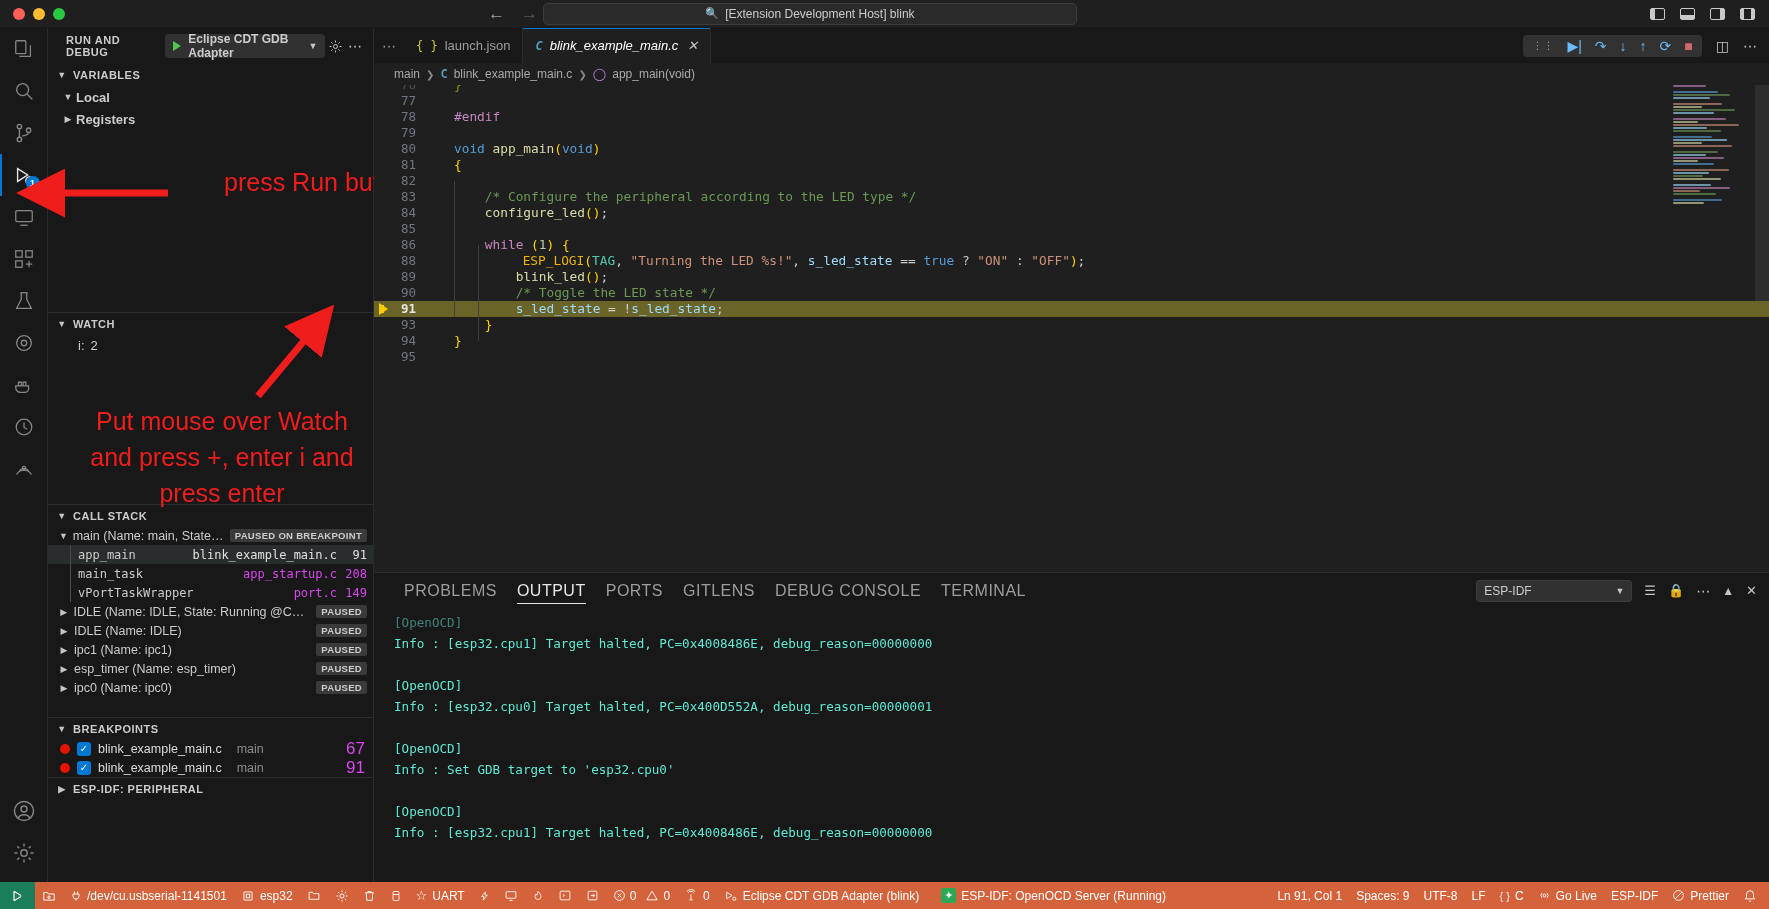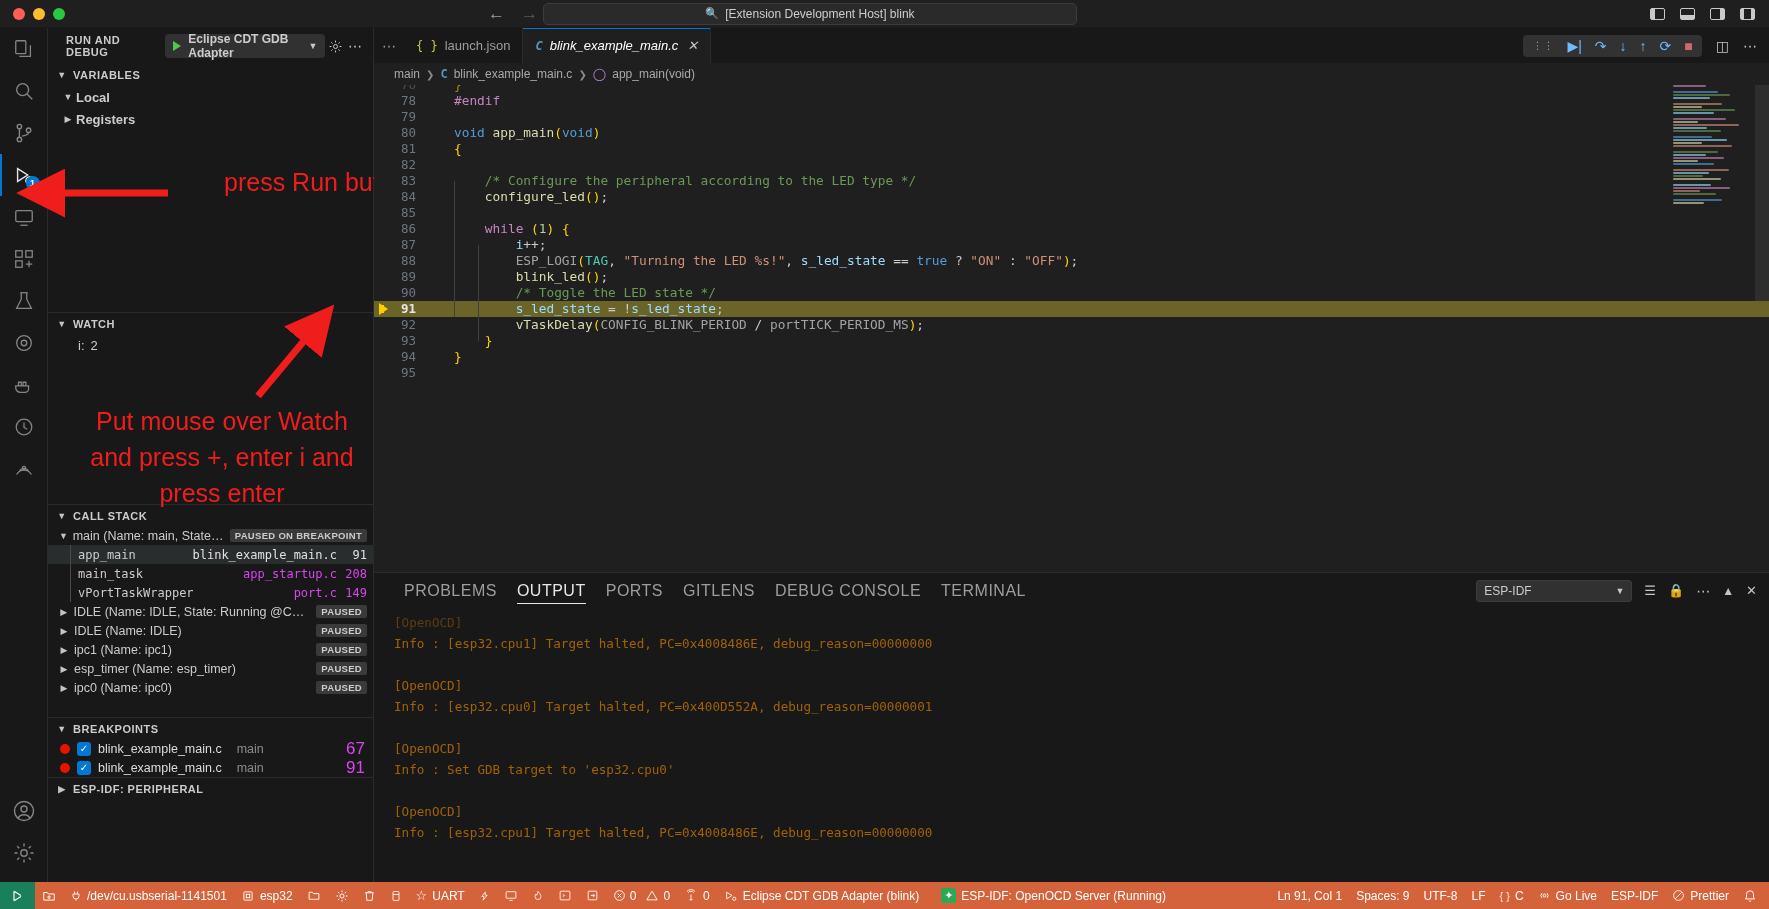--- a/index.html
+++ b/index.html
@@ -180,21 +180,21 @@
   .kw2 { color: #569cd6; }
   .typ { color: #4ec9b0; }
   .fn  { color: #dcdcaa; }
   .var { color: #9cdcfe; }
   .num { color: #b5cea8; }
   .str { color: #ce9178; }
   .cmt { color: #6a9955; }
   .pun { color: #cccccc; }
   .brc1 { color: #ffd700; }
   .mac { color: #c586c0; }
-  .cnst { color: #a3a3a3; }
+  .cnst { color: #eab308; margin-left: 7px; }
 
   .minimap {
     position: absolute; right: 14px; top: 0; width: 82px; height: 182px;
     opacity: .62;
   }
   .mm-line { height: 2px; margin-bottom: 1px; border-radius: 1px; }
   .scroll-slider { position: absolute; right: 0; top: 0; width: 14px; background: #4f4f4f55; }
 
   
   .panel { flex: 0 0 310px; background: #181818; border-top: 1px solid #2b2b2b; display: flex; flex-direction: column; }
@@ -205,21 +205,21 @@
   }
   .p-tab.active { color: #e7e7e7; }
   .p-tab.active::after { content:""; position: absolute; left: 10px; right: 10px; bottom: 4px; height: 1px; background: #e7e7e7; }
   .panel-right { margin-left: auto; display: flex; align-items: center; gap: 12px; padding-right: 12px; }
   .out-select {
     background: #313131; border: 1px solid #3c3c3c; border-radius: 3px; height: 22px; width: 156px;
     display: flex; align-items: center; justify-content: space-between; padding: 0 7px; font-size: 12px; color: #cccccc;
   }
   .panel-body {
     flex: 1 1 auto; overflow: hidden; font-family: "DejaVu Sans Mono", monospace;
-    font-size: 12.6px; line-height: 21px; padding: 4px 0 0 20px; color: #a16207;
+    font-size: 12.6px; line-height: 21px; padding: 4px 0 0 20px; color: #5eead4;
   }
   .out-line { white-space: pre; height: 21px; }
 
   
   .statusbar {
     height: 27px; flex: 0 0 27px; background: #d4633c; display: flex; align-items: flex-start;
     color: #ffffff; font-size: 12px; position: relative;
   }
   .sb-remote { background: #1a7f5a; height: 27px; display: flex; align-items: center; padding: 0 10px; color: #fff; font-size: 13px; }
   .sb-item { display: flex; align-items: center; gap: 5px; padding: 0 7px; height: 27px; white-space: nowrap; }
@@ -537,20 +537,24 @@
       </div>
 
       <div class="codewrap">
         <div class="code" style="top:-8px">
 
           <div class="cl" style="opacity:.55">
             <span class="gut">76</span>
             <span class="ctext"><span class="brc1">}</span></span>
           </div>
           <div class="cl">
+            <span class="gut">77</span>
+            <span class="ctext"></span>
+          </div>
+          <div class="cl">
             <span class="gut">78</span>
             <span class="ctext"><span class="mac">#endif</span></span>
           </div>
           <div class="cl">
             <span class="gut">79</span>
             <span class="ctext"></span>
           </div>
           <div class="cl">
             <span class="gut">80</span>
             <span class="ctext"><span class="kw2">void</span> <span class="fn">app_main</span><span class="brc1">(</span><span class="kw2">void</span><span class="brc1">)</span></span>
@@ -571,45 +575,37 @@
             <span class="gut">84</span>
             <span class="ctext">    <span class="fn">configure_led</span><span class="brc1">()</span><span class="pun">;</span></span>
           </div>
           <div class="cl">
             <span class="gut">85</span>
             <span class="ctext"></span>
           </div>
           <div class="cl">
             <span class="gut">86</span>
             <span class="ctext">    <span class="kw">while</span> <span class="brc1">(</span><span class="num">1</span><span class="brc1">)</span> <span class="brc1">{</span></span>
-          </div>
-          <div class="cl">
-            <span class="gut">87</span>
-            <span class="ctext">        <span class="var">i</span><span class="pun">++;</span></span>
           </div>
           <div class="cl">
             <span class="gut">88</span>
             <span class="ctext">        <span class="cnst">ESP_LOGI</span><span class="brc1">(</span><span class="typ">TAG</span><span class="pun">, </span><span class="str">"Turning the LED %s!"</span><span class="pun">, </span><span class="var">s_led_state</span> <span class="pun">==</span> <span class="kw2">true</span> <span class="pun">?</span> <span class="str">"ON"</span> <span class="pun">:</span> <span class="str">"OFF"</span><span class="brc1">)</span><span class="pun">;</span></span>
           </div>
           <div class="cl">
             <span class="gut">89</span>
             <span class="ctext">        <span class="fn">blink_led</span><span class="brc1">()</span><span class="pun">;</span></span>
           </div>
           <div class="cl">
             <span class="gut">90</span>
             <span class="ctext">        <span class="cmt">/* Toggle the LED state */</span></span>
           </div>
           <div class="cl hl">
             <span class="arrow-glyph"></span>
             <span class="gut">91</span>
             <span class="ctext">        <span class="var">s_led_state</span> <span class="pun">=</span> <span class="pun">!</span><span class="var">s_led_state</span><span class="pun">;</span></span>
-          </div>
-          <div class="cl">
-            <span class="gut">92</span>
-            <span class="ctext">        <span class="fn">vTaskDelay</span><span class="brc1">(</span><span class="cnst">CONFIG_BLINK_PERIOD</span> <span class="pun">/</span> <span class="cnst">portTICK_PERIOD_MS</span><span class="brc1">)</span><span class="pun">;</span></span>
           </div>
           <div class="cl">
             <span class="gut">93</span>
             <span class="ctext">    <span class="brc1">}</span></span>
           </div>
           <div class="cl">
             <span class="gut">94</span>
             <span class="ctext"><span class="brc1">}</span></span>
           </div>
           <div class="cl">

